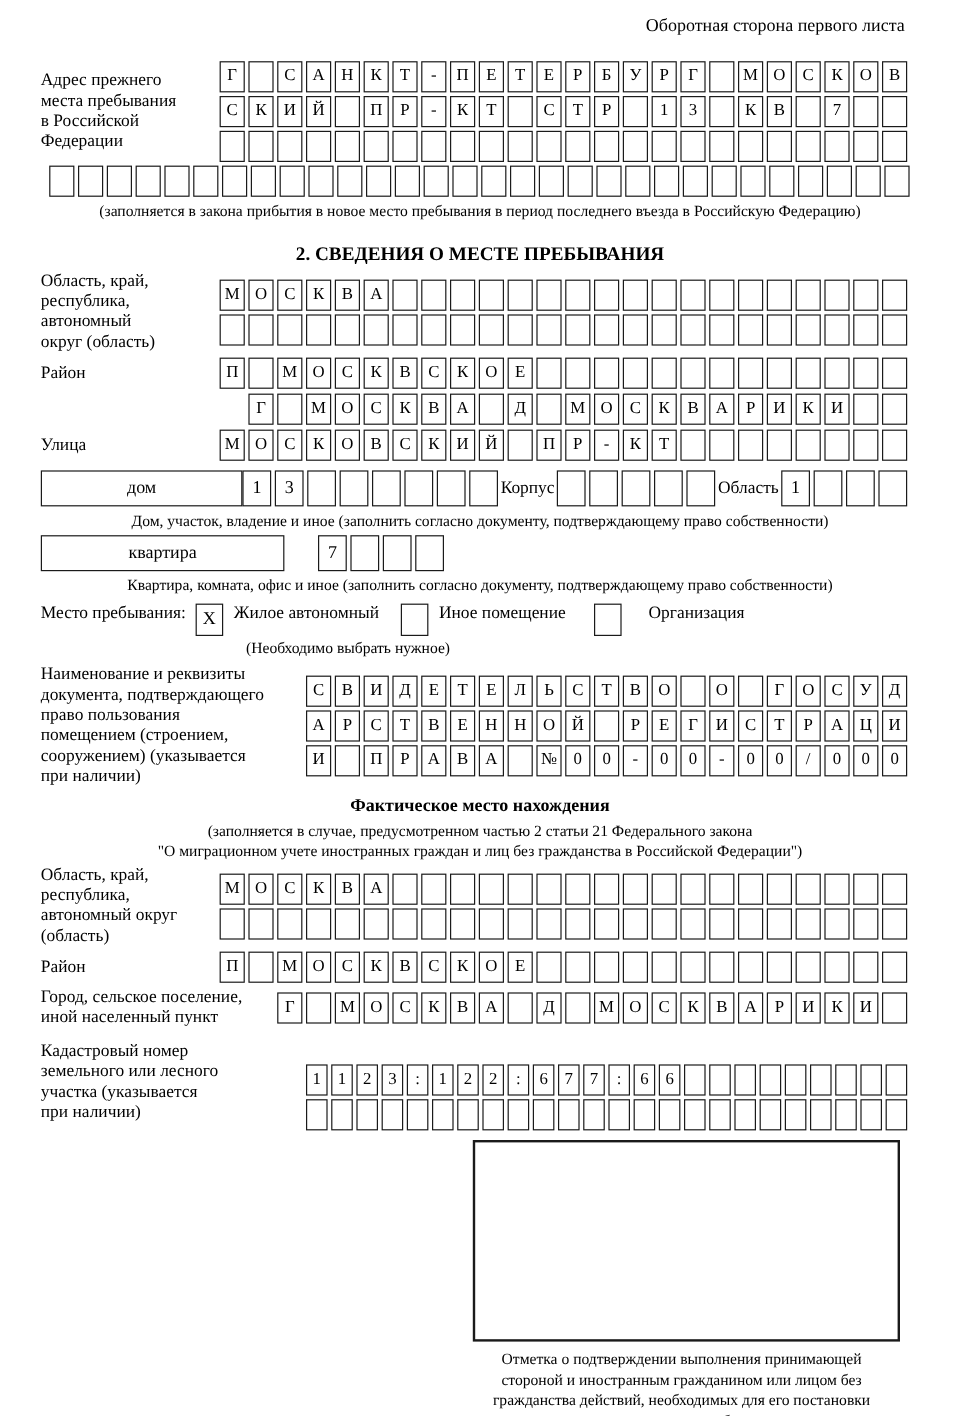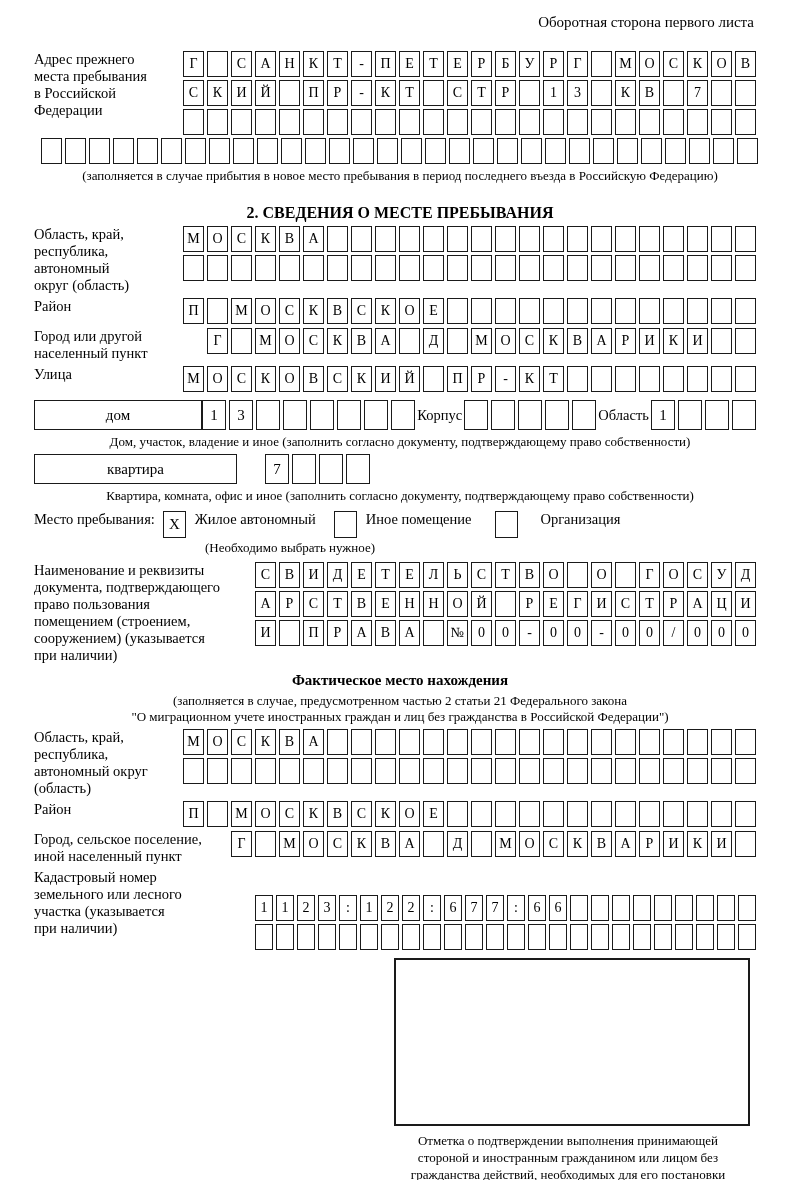--- a/index.html
+++ b/index.html
@@ -1,21 +1,21 @@
 <!DOCTYPE html>
 <html><head>
 <meta charset="utf-8">
 <style>
   html,body{margin:0;padding:0;background:#fff;color:#000;}
   body{width:800px;height:1180px;font-family:"Liberation Serif","DejaVu Serif",serif;overflow:hidden;}
   .page{width:800px;height:1180px;position:relative;box-sizing:border-box;padding-top:14px;}
 
   .header-note{text-align:right;margin-right:46px;font-size:15px;}
 
-  .field{display:flex;margin:0 44px 0 34px;align-items:flex-start;}
+  .field{display:flex;margin:0 44px 0 34px;align-items:center;}
   .flabel{font-size:14.5px;line-height:17px;white-space:pre-line;flex:none;}
   .rowstack{flex:1;display:flex;flex-direction:column;gap:3px;align-items:flex-end;}
 
   .cells{display:flex;gap:3px;}
   .cell{box-sizing:border-box;flex:none;width:21px;height:26px;border:1.8px solid #1a1a1a;
         display:flex;align-items:center;justify-content:center;font-size:14px;line-height:1;}
   .cells.small .cell{width:18px;}
   .cells.tall .cell{width:24px;height:30px;font-size:15px;}
 
   .fullrow{justify-content:flex-end;margin:3px 42px 0 22px;}
@@ -163,21 +163,21 @@
       <div class="cell"></div>
       <div class="cell"></div>
       <div class="cell"></div>
       <div class="cell"></div>
       <div class="cell"></div>
       <div class="cell"></div>
       <div class="cell"></div>
       <div class="cell"></div>
       <div class="cell"></div>
     </div>
-  <div class="note">(заполняется в случае прибытия в новое место пребывания в период последнего въезда в Российскую Федерацию)</div>
+  <div class="note">(заполняется в закона прибытия в новое место пребывания в период последнего въезда в Российскую Федерацию)</div>
 
   <div class="h2">2. СВЕДЕНИЯ О МЕСТЕ ПРЕБЫВАНИЯ</div>
 
   <div class="field mt4">
     <div class="flabel" style="width:146px">Область, край,
 республика,
 автономный
 округ (область)</div>
     <div class="rowstack">
       <div class="cells">
@@ -261,22 +261,20 @@
           <div class="cell"></div>
           <div class="cell"></div>
           <div class="cell"></div>
           <div class="cell"></div>
           <div class="cell"></div>
         </div>
     </div>
   </div>
 
   <div class="field mt4">
-    <div class="flabel" style="width:160px">Город или другой
-населенный пункт</div>
     <div class="rowstack">
       <div class="cells">
           <div class="cell">Г</div>
           <div class="cell"></div>
           <div class="cell">М</div>
           <div class="cell">О</div>
           <div class="cell">С</div>
           <div class="cell">К</div>
           <div class="cell">В</div>
           <div class="cell">А</div>

